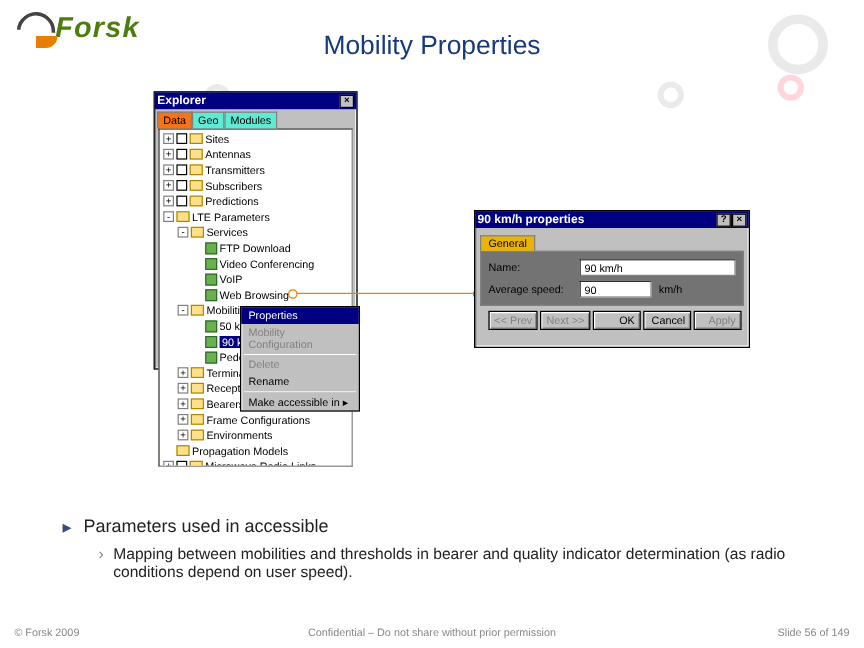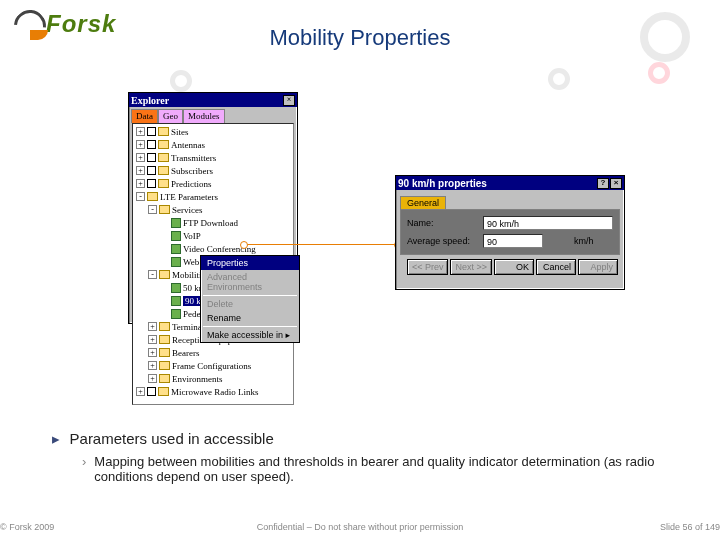--- a/index.html
+++ b/index.html
@@ -26,23 +26,23 @@
 
   
   .win {
     position:absolute; background:#c0c0c0; border:1px solid #000;
     box-shadow:1px 1px 0 #808080 inset, -1px -1px 0 #fff inset;
     font-family:"Tahoma","MS Sans Serif",sans-serif; font-size:10px;
   }
   .titlebar { background:#000080; color:#fff; height:14px; display:flex; align-items:center; justify-content:space-between; padding:0 2px; font-weight:bold; font-size:10px;}
   .titlebar .btns { display:flex; gap:1px;}
   .titlebar .wbtn { width:12px; height:11px; background:#c0c0c0; border:1px solid #000; font-size:8px; line-height:8px; text-align:center; color:#000;}
-  .explorer { top:92px; left:128px; width:170px; height:232px;font-family:Liberation Serif, serif;}
+  .explorer { top:76px; left:128px; width:170px; height:232px;}
   .tabs { display:flex; height:16px; padding:2px 2px 0 2px; gap:0;}
-  .tab { background:#f0abfc; border:1px solid #808080; border-bottom:none; padding:1px 4px; font-size:9px;}
+  .tab { background:#5eead4; border:1px solid #808080; border-bottom:none; padding:1px 4px; font-size:9px;}
   .tab.active { background:#f97316;}
   .tree-pane { background:#fff; margin:0 3px 3px 3px; height:282px; border:1px inset #808080; overflow:hidden; padding:1px;}
   .tree-row { display:flex; align-items:center; gap:2px; height:13px; padding-left:2px; white-space:nowrap;}
   .pm { width:9px; height:9px; border:1px solid #808080; display:inline-flex; align-items:center; justify-content:center; font-size:8px; line-height:7px; background:#fff;}
   .ck { width:9px; height:9px; border:1px solid #000; background:#fff;}
   .fold { width:11px; height:9px; background:#ffe08a; border:1px solid #aa8800; display:inline-block;}
   .ico { width:10px; height:10px; display:inline-block; background:#6ab04c; border:1px solid #2d6a2d;}
   .lbl { font-size:9px; color:#000;}
   .sel { background:#000080; color:#fff; padding:0 2px;}
   .ind1 { padding-left:14px;} .ind2 { padding-left:26px;}
@@ -55,38 +55,38 @@
   .ctxsep { height:1px; background:#808080; margin:1px 2px; border-bottom:1px solid #fff;}
 
   
   .propdlg { top:175px; left:395px; width:230px; height:115px;}
   .dlgbody { padding:4px;}
   .dlgtab { display:inline-block; background:#eab308; border:1px solid #808080; border-bottom:none; padding:1px 6px; font-size:9px; margin-top:2px;}
   .dlgpanel { border:1px solid #808080; background:#737373; padding:6px 6px 2px 6px;}
   .dlgrow { display:flex; align-items:center; gap:6px; margin-bottom:4px;}
   .dlglabel { width:70px; font-size:9px;}
   .dlginput { flex:1; height:14px; background:#fff; border:1px inset #808080; font-size:9px; padding:0 3px; line-height:14px;}
-  .unit { font-size:9px;margin-left:25px;}
+  .unit { font-size:9px;}
   .dlgbtns { display:flex; gap:2px; justify-content:flex-end; padding:4px 2px;}
   .btn95 { min-width:40px; height:16px; background:#c0c0c0; border:1px solid #000; box-shadow:1px 1px 0 #fff inset, -1px -1px 0 #808080 inset; font-size:9px; text-align:right; line-height:14px; padding:0 4px;}
   .btn95.dis { color:#808080;}
 
   
   .connector { position:absolute; top:244px; left:246px; width:150px; height:1px; background:#e87e04;}
   .connector::before, .connector::after { content:""; position:absolute; width:6px; height:6px; border:1px solid #e87e04; border-radius:50%; background:#fff; top:-3px;}
   .connector::before { left:-6px;}
   .connector::after { right:-6px;}
 
   
   .content { position:absolute; top:430px; left:52px; right:30px;}
   .b1 { display:flex; gap:10px; font-size:15px; color:#222; margin-bottom:6px;}
   .b1 .mark { color:#3a4a7a;}
   .b2 { display:flex; gap:8px; font-size:13px; color:#222; padding-left:30px;}
   .b2 .mark { color:#888;}
-  .footer { position:absolute; bottom:8px; left:0; right:0; display:flex; justify-content:space-between; font-size:9px; color:#888; padding:0 0;}
+  .footer { position:absolute; bottom:8px; left:0; right:0; display:flex; justify-content:space-between; font-size:9px; color:#888; padding:0 12px;}
   .footer .mid { position:absolute; left:0; right:0; text-align:center;}
 </style>
 </head>
 <body>
 
 <div class="logo">
   <div class="swoosh"></div>
   <div class="txt">Forsk</div>
 </div>
 <div class="title">Mobility Properties</div>
@@ -150,30 +150,30 @@
         <span class="lbl">Services</span>
       </div>
       <div class="tree-row ind2">
         <span style="width:9px;display:inline-block"></span>
         <span class="ico"></span>
         <span class="lbl">FTP Download</span>
       </div>
       <div class="tree-row ind2">
         <span style="width:9px;display:inline-block"></span>
         <span class="ico"></span>
+        <span class="lbl">Video Conferencing</span>
+      </div>
+      <div class="tree-row ind2">
+        <span style="width:9px;display:inline-block"></span>
+        <span class="ico"></span>
         <span class="lbl">VoIP</span>
       </div>
       <div class="tree-row ind2">
         <span style="width:9px;display:inline-block"></span>
         <span class="ico"></span>
-        <span class="lbl">Video Conferencing</span>
-      </div>
-      <div class="tree-row ind2">
-        <span style="width:9px;display:inline-block"></span>
-        <span class="ico"></span>
         <span class="lbl">Web Browsing</span>
       </div>
       <div class="tree-row ind1">
         <span class="pm">-</span>
         <span class="fold"></span>
         <span class="lbl">Mobilities</span>
       </div>
       <div class="tree-row ind2">
         <span style="width:9px;display:inline-block"></span>
         <span class="ico"></span>
@@ -206,33 +206,38 @@
       </div>
       <div class="tree-row ind1">
         <span class="pm">+</span>
         <span class="fold"></span>
         <span class="lbl">Frame Configurations</span>
       </div>
       <div class="tree-row ind1">
         <span class="pm">+</span>
         <span class="fold"></span>
         <span class="lbl">Environments</span>
+      </div>
+      <div class="tree-row ind0">
+        <span style="width:9px;display:inline-block"></span>
+        <span class="fold"></span>
+        <span class="lbl">Propagation Models</span>
       </div>
       <div class="tree-row ind0">
         <span class="pm">+</span>
         <span class="ck"></span>
         <span class="fold"></span>
         <span class="lbl">Microwave Radio Links</span>
       </div>
     </div>
 </div>
 
 <div class="ctxmenu" id="ctx">
     <div class="ctxitem hi">Properties</div>
-    <div class="ctxitem dis">Advanced Environments</div>
+    <div class="ctxitem dis">Mobility Configuration</div>
     <div class="ctxsep"></div>
     <div class="ctxitem dis">Delete</div>
     <div class="ctxitem">Rename</div>
     <div class="ctxsep"></div>
     <div class="ctxitem">Make accessible in   ▸</div>
   </div>
 
 <div class="connector"></div>
 
 <div class="win propdlg">

